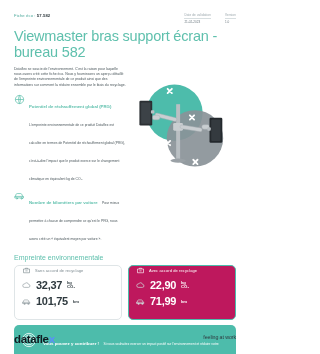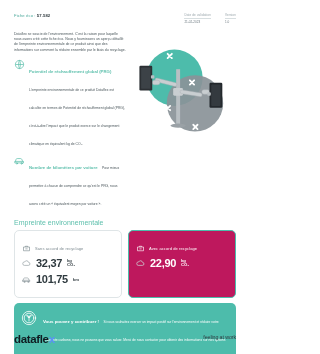--- a/index.html
+++ b/index.html
@@ -82,21 +82,21 @@
   .illus svg{display:block;width:100%;height:100%;}
 
   
   .section-title{
     font-size:7px;color:#5fc0ad;font-weight:400;
     margin:4px 0 4px 0;
   }
   .cards{display:flex;gap:6px;}
   .card{
     flex:1 1 0;border-radius:5px;box-sizing:border-box;
-    padding:13px 7px 7px 7px;
+    padding:0 7px 7px 7px;
   }
   .card.plain{
     background:#ffffff;border:.7px solid #dfe5e7;
   }
   .card.teal{
     background:#be185d;border:.7px solid #4dbcab;
   }
   .card-head{display:flex;align-items:center;gap:4px;margin-bottom:5px;}
   .card-head .chicon{flex:0 0 9px;width:9px;height:9px;}
   .card-head .chicon svg{display:block;width:9px;height:9px;}
@@ -156,20 +156,21 @@
         <span class="mc-label">Date de validation</span>
         <span class="mc-value">21-02-2023</span>
       </div>
       <div class="meta-cell">
         <span class="mc-label">Version</span>
         <span class="mc-value">1.0</span>
       </div>
     </div>
   </div>
 
+  <div class="title">Viewmaster bras support écran - bureau 582</div>
 
   <div class="body-cols">
 
     <div class="col-left">
       <p class="intro">Dataflex se soucie de l'environnement. C'est la raison pour laquelle nous avons créé cette fiche éco. Nous y fournissons un aperçu détaillé de l'empreinte environnementale de ce produit ainsi que des informations sur comment la réduire ensemble par le biais du recyclage.</p>
 
       <div class="feature">
         <span class="ficon">
           <svg viewBox="0 0 24 24" fill="none" stroke="currentColor" stroke-width="1.6">
             <circle cx="12" cy="12" r="9"></circle>
@@ -300,20 +301,32 @@
             <path d="M6 17h11a4 4 0 0 0 .4-8 5.4 5.4 0 0 0-10.2-1.2A3.9 3.9 0 0 0 6 17z"></path>
           </svg>
         </span>
         <span class="mval">22,90</span>
         <span class="munit">
           <span class="u1">kg</span>
           <span class="u2">CO₂</span>
         </span>
       </div>
 
+      <div class="metric">
+        <span class="micon">
+          <svg viewBox="0 0 24 24" fill="none" stroke="currentColor" stroke-width="1.7" stroke-linecap="round" stroke-linejoin="round">
+            <path d="M3 14l1.6-4.6A2.5 2.5 0 0 1 7 7.8h7.6a2.5 2.5 0 0 1 2.2 1.3L19 14"></path>
+            <path d="M2.5 14h18.2v3.2H2.5z"></path>
+            <circle cx="6.4" cy="18.4" r="1.5"></circle>
+              <circle cx="16.6" cy="18.4" r="1.5"></circle>
+          </svg>
+        </span>
+        <span class="mval">71,99</span>
+        <span class="munit-inline">km</span>
+      </div>
     </div>
   </div>
 
   <div class="cta">
     <span class="cicon">
       <svg viewBox="0 0 24 24" fill="none" stroke="#ffffff" stroke-width="1.2" stroke-linecap="round" stroke-linejoin="round">
         <circle cx="12" cy="12" r="10"></circle>
         <circle cx="12" cy="12" r="7.2"></circle>
         <path d="M12 16.5V9.2"></path>
         <path d="M12 11.2c0-1.9 1.5-3.4 3.3-3.4 0 1.9-1.5 3.4-3.3 3.4z"></path>

